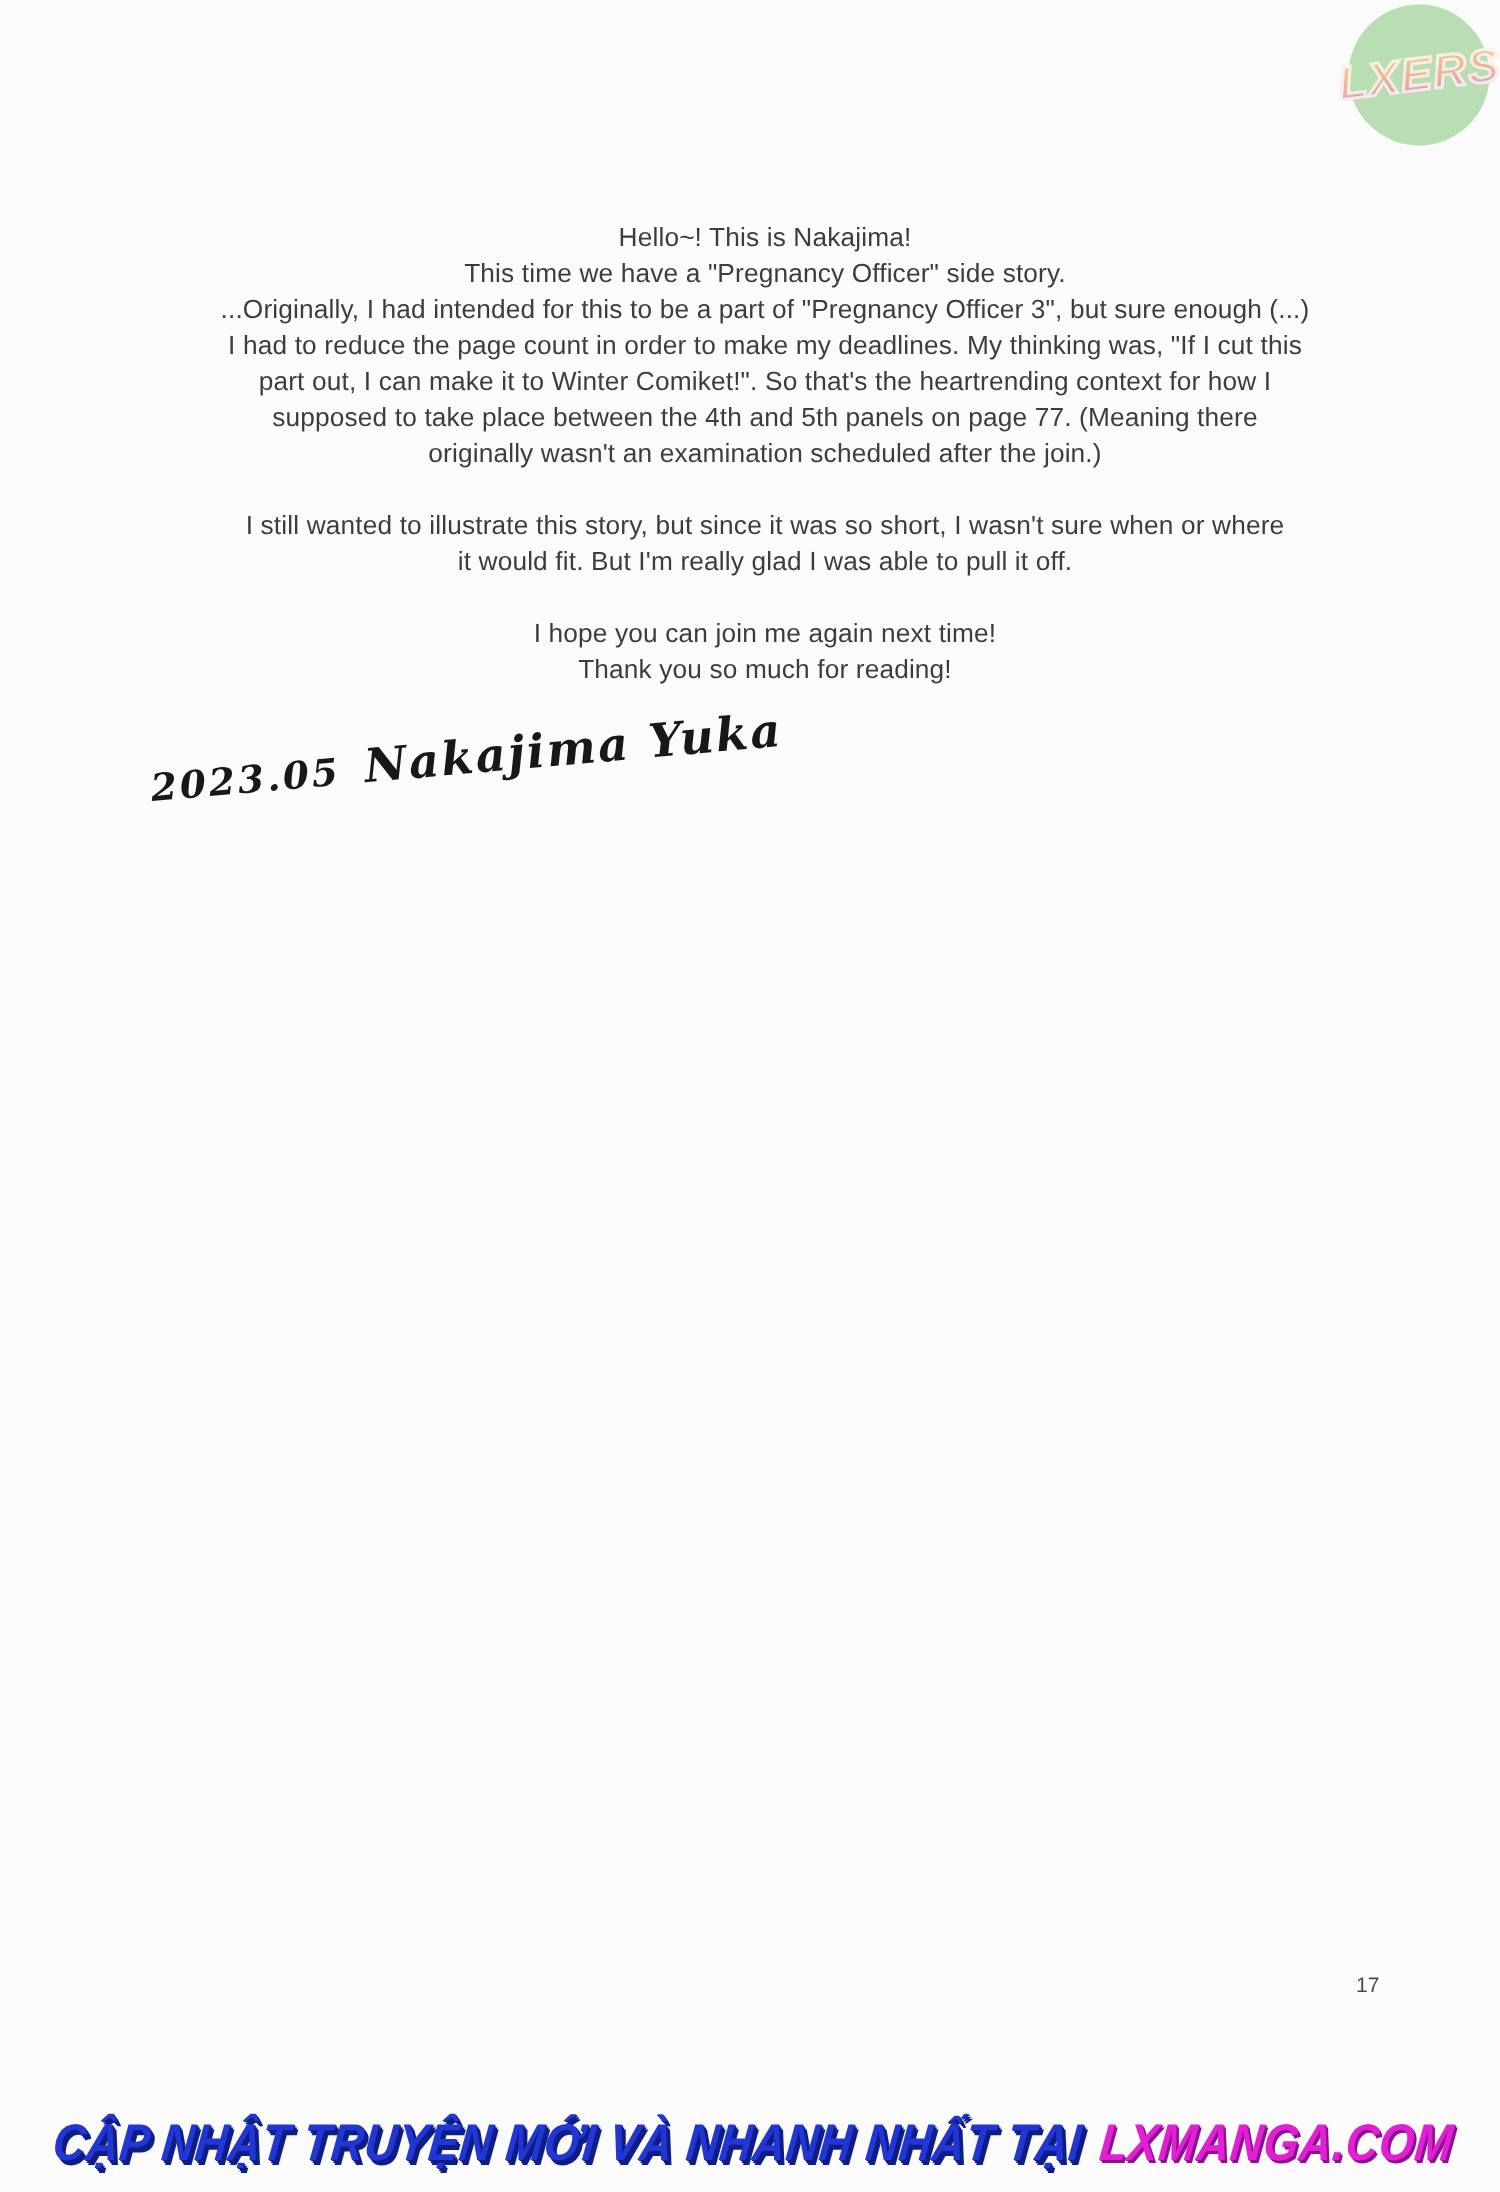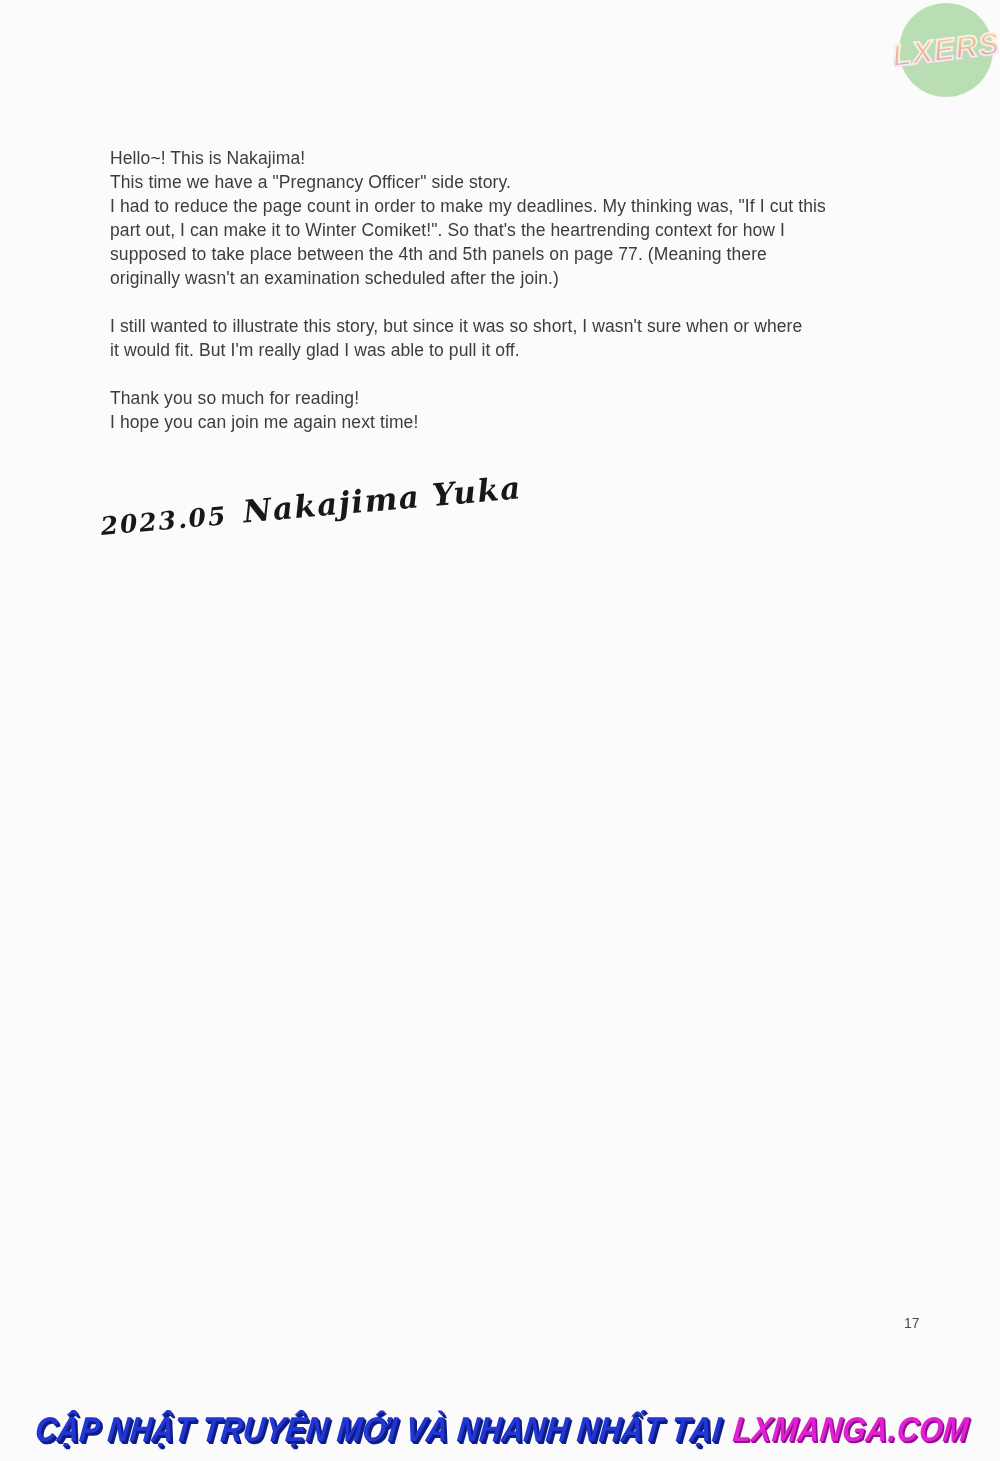--- a/index.html
+++ b/index.html
@@ -50,20 +50,21 @@
   
   .afterword {
     position: absolute;
     left: 110px;
     top: 146px;
     width: 800px;
     font-size: 17.5px;
     line-height: 24px;
     color: #3d3d3d;
     letter-spacing: 0.1px;
+    text-align: center;
   }
   .text-line {
     height: 24px;
     white-space: pre;
   }
 
   
   .signature {
     position: absolute;
     left: 102px;
@@ -125,30 +126,31 @@
 
 <div class="page">
 
   <div class="logo-circle">
     <span class="logo-text">LXERS</span>
   </div>
 
   <div class="afterword">
     <div class="text-line">Hello~! This is Nakajima!</div>
     <div class="text-line">This time we have a "Pregnancy Officer" side story.</div>
+    <div class="text-line">...Originally, I had intended for this to be a part of "Pregnancy Officer 3", but sure enough (...)</div>
     <div class="text-line">I had to reduce the page count in order to make my deadlines. My thinking was, "If I cut this</div>
     <div class="text-line">part out, I can make it to Winter Comiket!". So that's the heartrending context for how I</div>
     <div class="text-line">supposed to take place between the 4th and 5th panels on page 77. (Meaning there</div>
     <div class="text-line">originally wasn't an examination scheduled after the join.)</div>
     <div class="text-line"></div>
     <div class="text-line">I still wanted to illustrate this story, but since it was so short, I wasn't sure when or where</div>
     <div class="text-line">it would fit. But I'm really glad I was able to pull it off.</div>
     <div class="text-line"></div>
+    <div class="text-line">I hope you can join me again next time!</div>
     <div class="text-line">Thank you so much for reading!</div>
-    <div class="text-line">I hope you can join me again next time!</div>
   </div>
 
   <div class="signature">
     <span class="sig-date">2023.05</span><span class="sig-name">Nakajima Yuka</span>
   </div>
 
   <div class="page-number">17</div>
 
   <div class="footer">
     <span class="footer-message">CẬP NHẬT TRUYỆN MỚI VÀ NHANH NHẤT TẠI</span><span class="footer-site">LXMANGA.COM</span>

